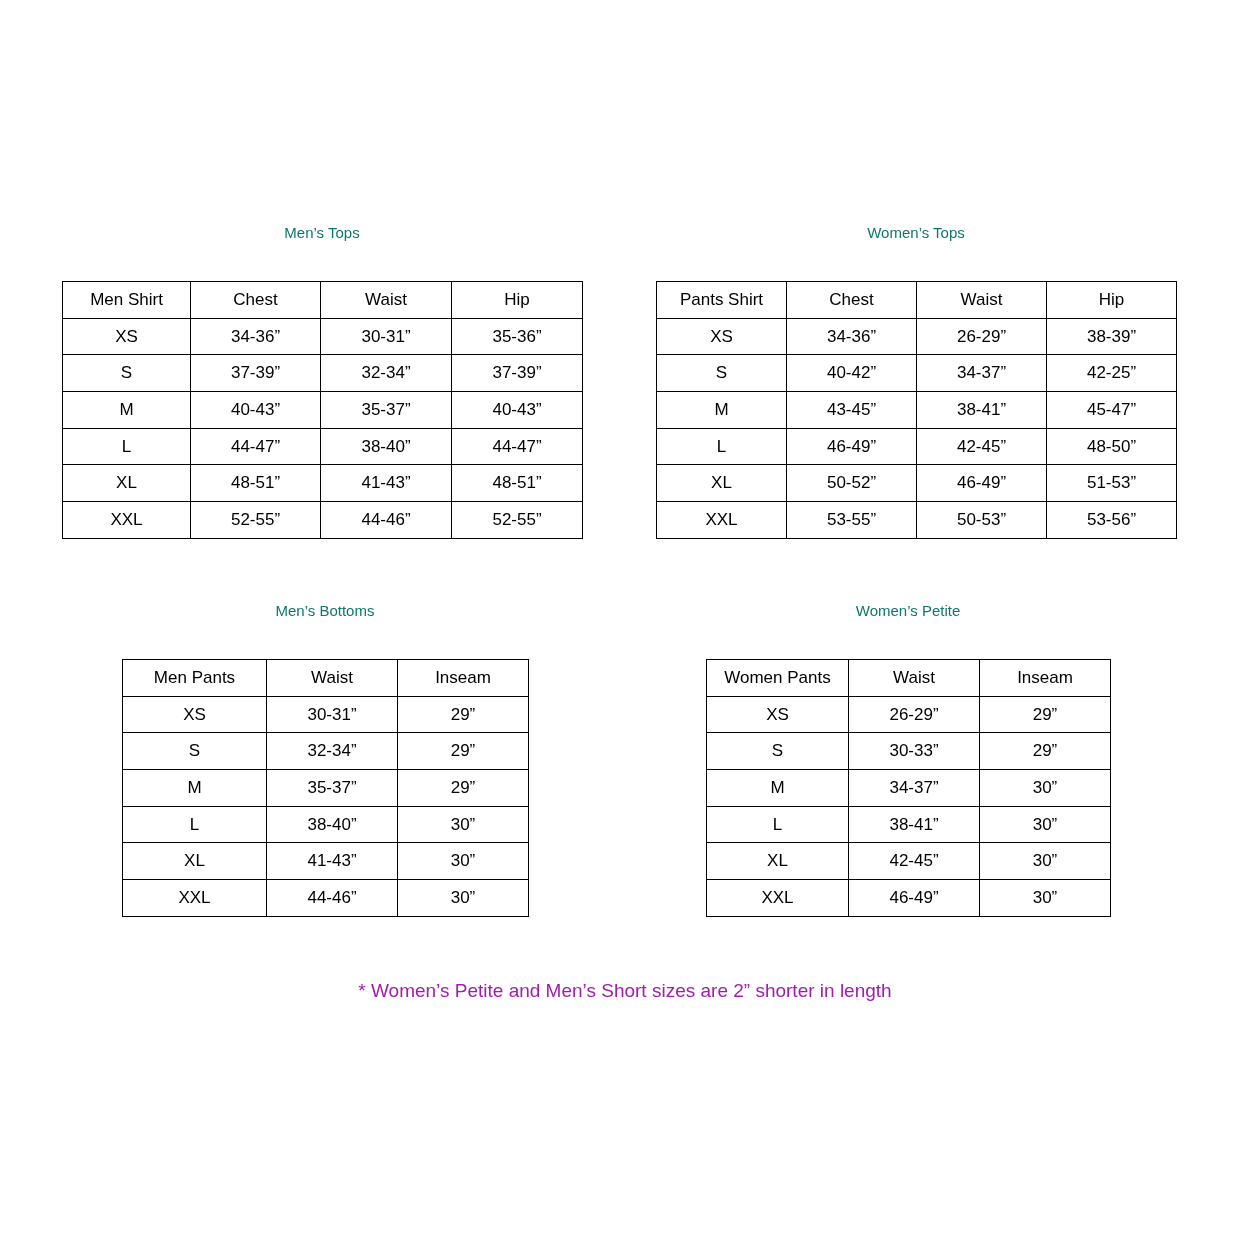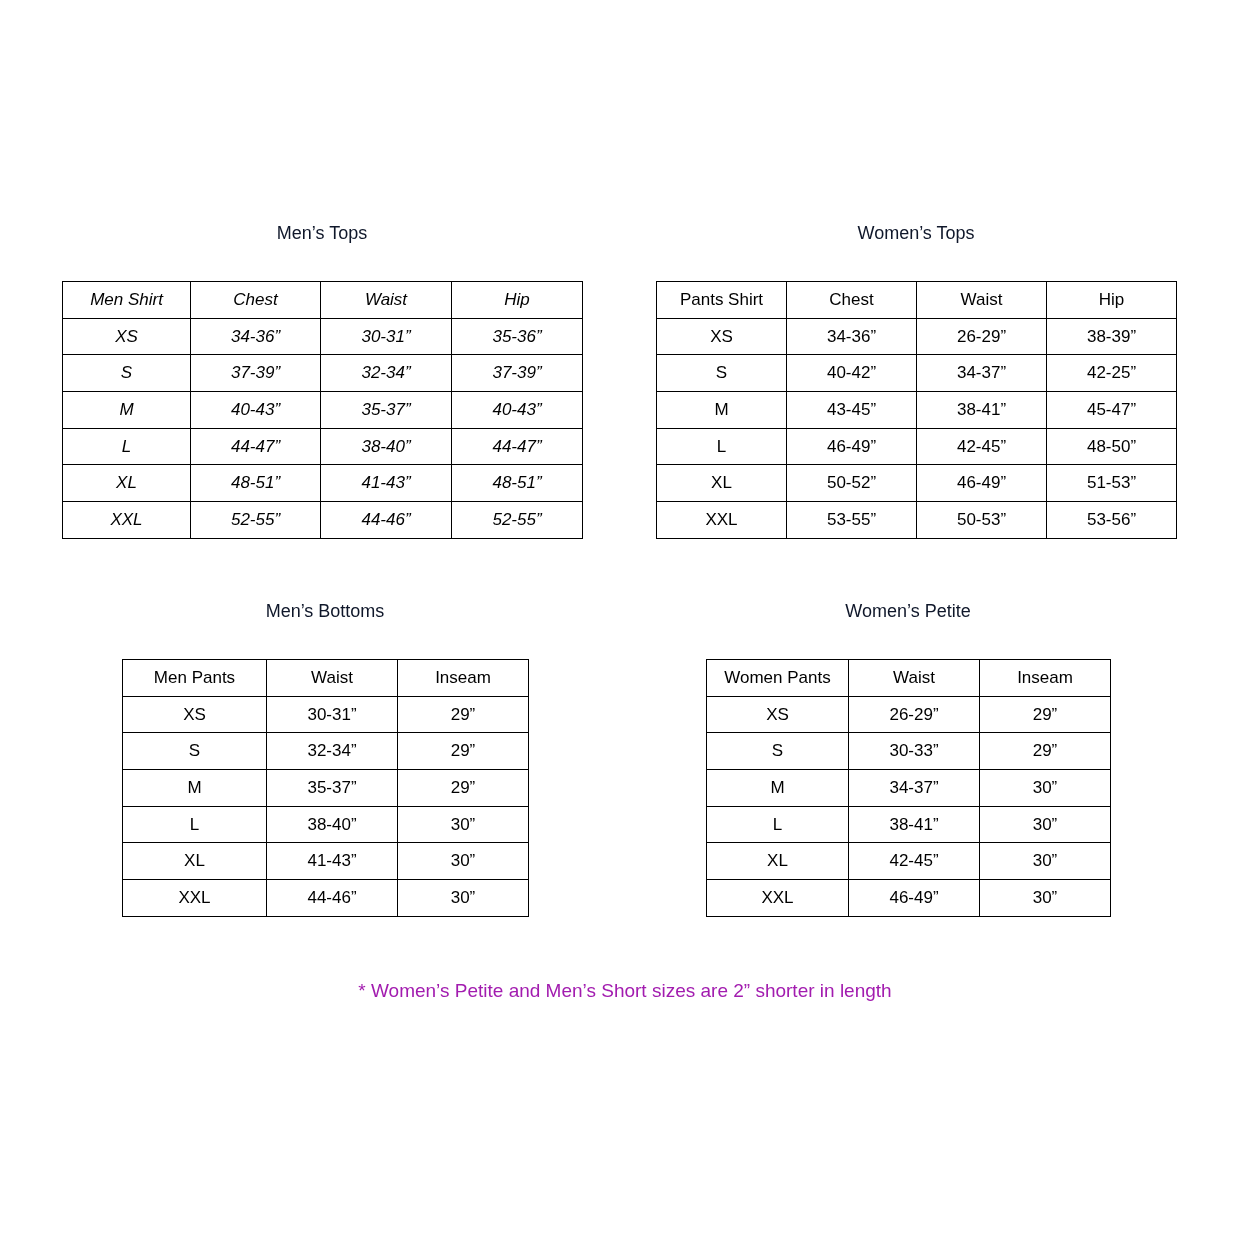--- a/index.html
+++ b/index.html
@@ -10,45 +10,45 @@
     width: 1250px;
     height: 1250px;
     background: #ffffff;
     color: #000000;
     font-family: "Liberation Sans", sans-serif;
     position: relative;
     overflow: hidden;
   }
   .section-title {
     position: absolute;
-    font-size: 18px;
+    font-size: 15px;
     line-height: 30px;
     text-align: center;
-    color: #0f172a;
+    color: #0f766e;
     white-space: nowrap;
   }
   table.size-table {
     position: absolute;
     border-collapse: collapse;
     table-layout: fixed;
     font-size: 17px;
   }
   table.size-table th,
   table.size-table td {
     border: 1px solid #000000;
     text-align: center;
     vertical-align: middle;
     font-weight: normal;
     height: 35.7px;
     padding: 0;
     overflow: hidden;
     white-space: nowrap;
   }
   
-  #mens-tops { left: 62px; top: 281px; width: 520px; font-style: italic; }
+  #mens-tops { left: 62px; top: 281px; width: 520px; }
   #mens-tops col:nth-child(1) { width: 128px; }
   #mens-tops col:nth-child(2) { width: 130px; }
   #mens-tops col:nth-child(3) { width: 131px; }
   #mens-tops col:nth-child(4) { width: 131px; }
   #mens-tops-title { left: 62px; top: 218px; width: 520px; }
 
   
   #womens-tops { left: 656px; top: 281px; width: 520px; }
   #womens-tops col:nth-child(1) { width: 130px; }
   #womens-tops col:nth-child(2) { width: 130px; }

